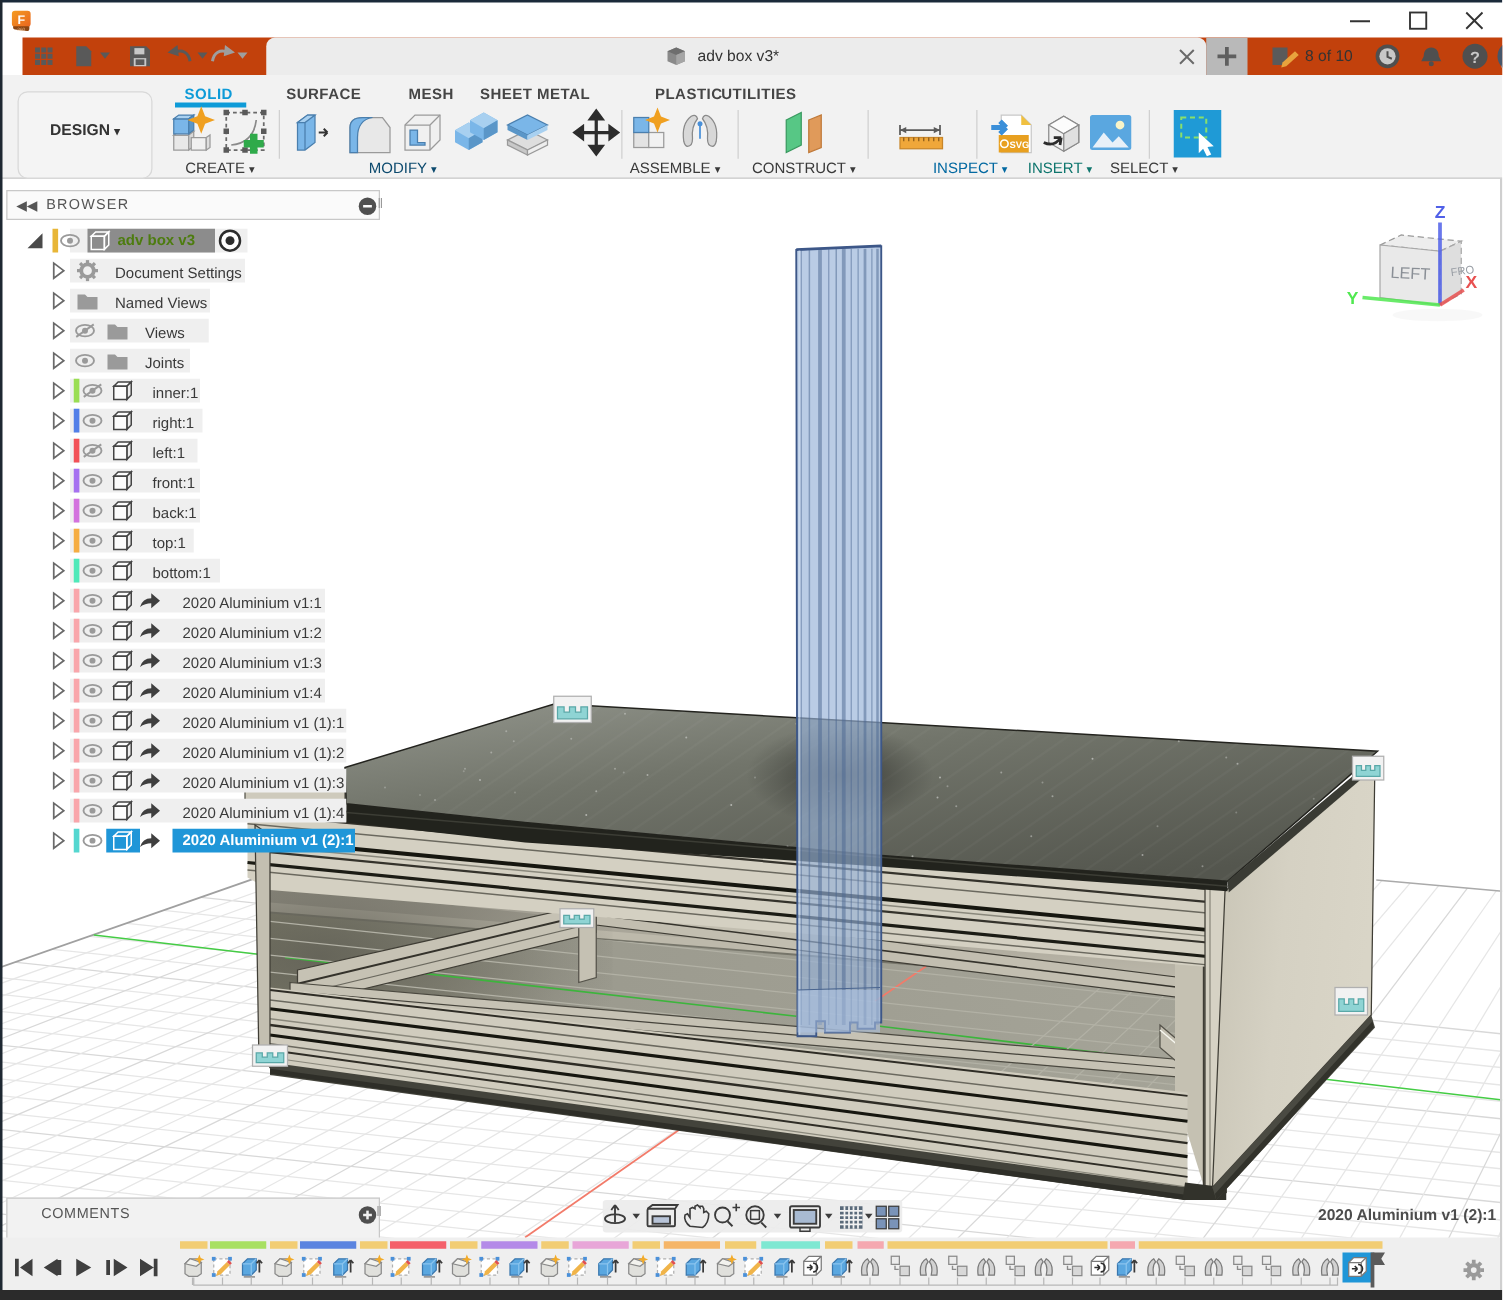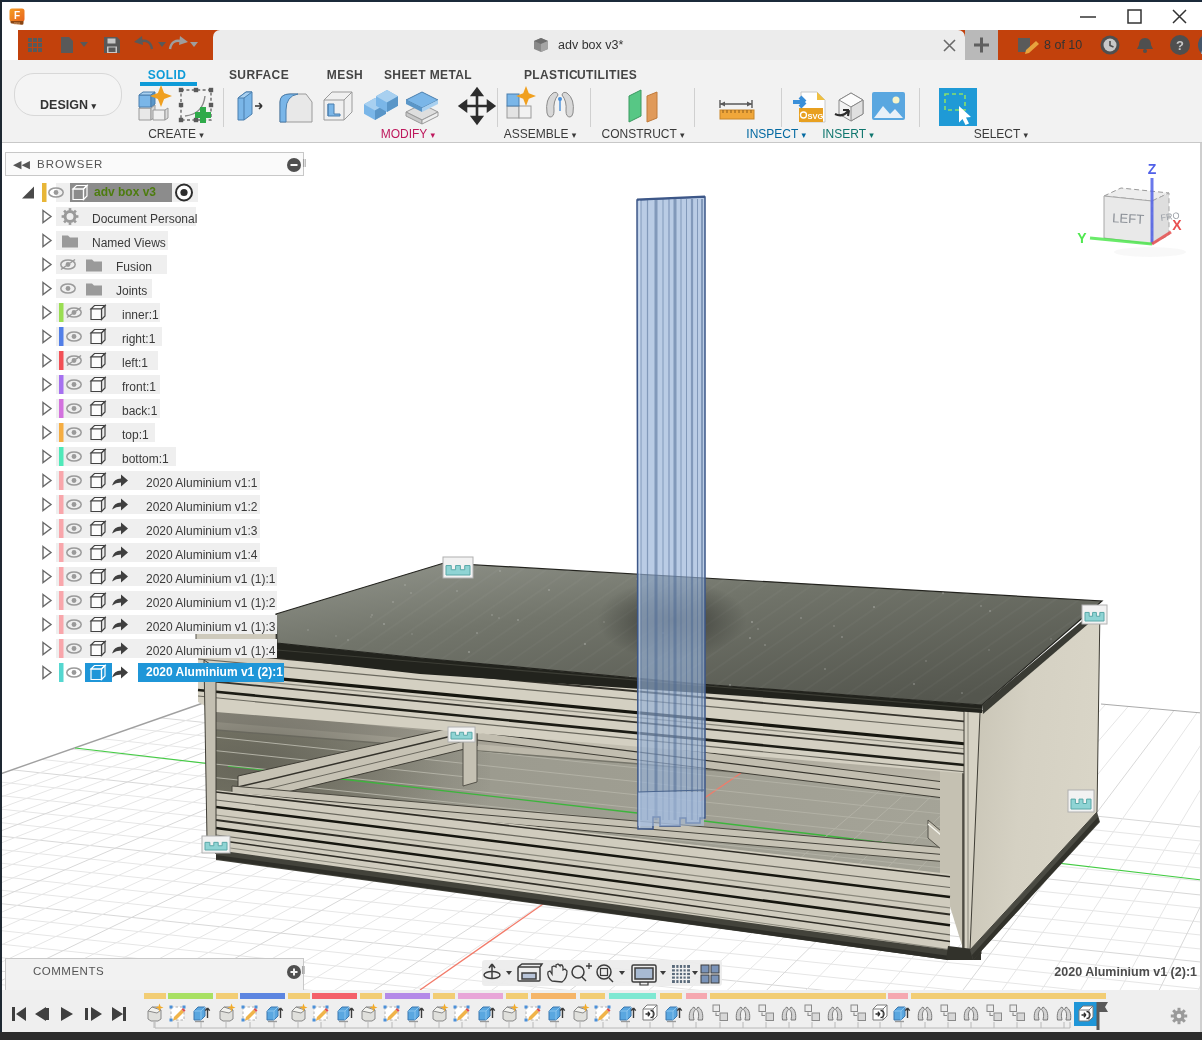--- a/index.html
+++ b/index.html
@@ -450,35 +450,35 @@
         <circle cx="1127" cy="21" r="2" fill="#4f4f4f"></circle>
   <circle cx="1162" cy="15" r="10" fill="#4f4f4f"></circle>
         <text x="1162" y="20" font-size="13" font-weight="bold" fill="#c8c8c8" text-anchor="middle">?</text>
   <circle cx="1192" cy="15" r="12" fill="#46566a"></circle>
         <circle cx="1192" cy="11" r="4.5" fill="#9fb0bd"></circle>
         <path d="M1183 24 c1 -6 4 -8 9 -8 s8 2 9 8 z" fill="#9fb0bd"></path>
  </svg>
 </div>
 
 <div class="abs" style="left:0;top:60px;width:1202px;height:83px;background:#f2f2f2;border-bottom:1px solid #c8c8c8">
-      <div class="abs" style="left:14px;top:13px;width:108px;height:43px;border:1px solid #d8d8d8;border-radius:20px;background:#f4f4f4;text-align:center;line-height:59px"><span style="font-size:12.5px;font-weight:bold;color:#333">DESIGN <span style="font-size:9px">▾</span></span></div>
+      <div class="abs" style="left:14px;top:13px;width:108px;height:70px;border:1px solid #d8d8d8;border-radius:8px;background:#f4f4f4;text-align:center;line-height:59px"><span style="font-size:12.5px;font-weight:bold;color:#333">DESIGN <span style="font-size:9px">▾</span></span></div>
       <div class="abs" style="left:97px;top:8px;width:140px;text-align:center;font-size:12px;font-weight:bold;color:#0e9bd8;letter-spacing:.4px">SOLID</div>
       <div class="abs" style="left:189px;top:8px;width:140px;text-align:center;font-size:12px;font-weight:bold;color:#454545;letter-spacing:.4px">SURFACE</div>
       <div class="abs" style="left:275px;top:8px;width:140px;text-align:center;font-size:12px;font-weight:bold;color:#454545;letter-spacing:.4px">MESH</div>
       <div class="abs" style="left:358px;top:8px;width:140px;text-align:center;font-size:12px;font-weight:bold;color:#454545;letter-spacing:.4px">SHEET METAL</div>
       <div class="abs" style="left:481px;top:8px;width:140px;text-align:center;font-size:12px;font-weight:bold;color:#454545;letter-spacing:.4px">PLASTIC</div>
       <div class="abs" style="left:577px;top:8px;width:140px;text-align:left;font-size:12px;font-weight:bold;color:#454545;letter-spacing:.4px">UTILITIES</div>
       <div class="abs" style="left:140px;top:22px;width:57px;height:3.5px;background:#0e9bd8"></div>
       <div class="abs" style="left:106px;top:67px;width:140px;text-align:center;font-size:12px;color:#3a3a3a">CREATE <span style="font-size:9px">▾</span></div>
-      <div class="abs" style="left:295px;top:67px;width:140px;text-align:right;font-size:12px;color:#be185d">MODIFY <span style="font-size:9px">▾</span></div>
+      <div class="abs" style="left:295px;top:67px;width:140px;text-align:left;font-size:12px;color:#0c4a6e">MODIFY <span style="font-size:9px">▾</span></div>
       <div class="abs" style="left:470px;top:67px;width:140px;text-align:center;font-size:12px;color:#3a3a3a">ASSEMBLE <span style="font-size:9px">▾</span></div>
       <div class="abs" style="left:573px;top:67px;width:140px;text-align:center;font-size:12px;color:#3a3a3a">CONSTRUCT <span style="font-size:9px">▾</span></div>
       <div class="abs" style="left:666px;top:67px;width:140px;text-align:right;font-size:12px;color:#0369a1">INSPECT <span style="font-size:9px">▾</span></div>
       <div class="abs" style="left:778px;top:67px;width:140px;text-align:center;font-size:12px;color:#0f766e">INSERT <span style="font-size:9px">▾</span></div>
-      <div class="abs" style="left:888px;top:67px;width:140px;text-align:right;font-size:12px;color:#3a3a3a">SELECT <span style="font-size:9px">▾</span></div>
+      <div class="abs" style="left:888px;top:67px;width:140px;text-align:left;font-size:12px;color:#3a3a3a">SELECT <span style="font-size:9px">▾</span></div>
       <div class="abs" style="left:223px;top:28px;width:1px;height:39px;background:#d0d0d0"></div>
       <div class="abs" style="left:497px;top:28px;width:1px;height:39px;background:#d0d0d0"></div>
       <div class="abs" style="left:590px;top:28px;width:1px;height:39px;background:#d0d0d0"></div>
       <div class="abs" style="left:694px;top:28px;width:1px;height:39px;background:#d0d0d0"></div>
       <div class="abs" style="left:781px;top:28px;width:1px;height:39px;background:#d0d0d0"></div>
       <div class="abs" style="left:919px;top:28px;width:1px;height:39px;background:#d0d0d0"></div>
       <svg class="abs" style="left:0;top:0" width="1202" height="83" viewBox="0 0 1202 83">
         <g transform="translate(137,34)">
           <path d="M2 14 h12 v12 h-12 z" fill="#e8e8e8" stroke="#9a9a9a"></path>
           <path d="M2 14 l4 -3 h12 l-4 3 z" fill="#f8f8f8" stroke="#9a9a9a"></path>
@@ -596,25 +596,25 @@
       <svg class="abs" style="left:280px;top:4px" width="18" height="16">
         <circle cx="8" cy="8" r="7" fill="#4f4f4f"></circle>
         <rect x="4.5" y="7" width="7" height="2" fill="#fafafa"></rect>
       </svg>
       <span class="abs" style="left:296px;top:4px;color:#999;font-size:11px">‖</span>
     </div>
     <div class="abs" style="left:56px;top:183px;width:142px;height:19px;background:#efefef"></div>
     <div class="abs" style="left:70px;top:183px;width:102px;height:19px;background:#8c8c8c"></div>
     <div class="abs" style="left:94px;top:185px;font-size:12px;font-weight:bold;color:#4d7c0f">adv box v3</div>
     <div class="abs" style="left:56px;top:207px;width:140px;height:19px;background:#efefef"></div>
-    <div class="abs" style="left:92px;top:209px;" class2="lbl"><span class="lbl">Document Personal</span></div>
+    <div class="abs" style="left:92px;top:209px;" class2="lbl"><span class="lbl">Document Settings</span></div>
     <div class="abs" style="left:56px;top:231px;width:112px;height:19px;background:#efefef"></div>
     <div class="abs" style="left:92px;top:233px;" class2="lbl"><span class="lbl">Named Views</span></div>
     <div class="abs" style="left:56px;top:255px;width:111px;height:19px;background:#efefef"></div>
-    <div class="abs" style="left:116px;top:257px"><span class="lbl">Fusion</span></div>
+    <div class="abs" style="left:116px;top:257px"><span class="lbl">Views</span></div>
     <div class="abs" style="left:56px;top:279px;width:96px;height:19px;background:#efefef"></div>
     <div class="abs" style="left:116px;top:281px"><span class="lbl">Joints</span></div>
     <div class="abs" style="left:56px;top:303px;width:104px;height:19px;background:#efefef"></div>
     <div class="abs" style="left:122px;top:305px"><span class="lbl">inner:1</span></div>
     <div class="abs" style="left:56px;top:327px;width:106px;height:19px;background:#efefef"></div>
     <div class="abs" style="left:122px;top:329px"><span class="lbl">right:1</span></div>
     <div class="abs" style="left:56px;top:351px;width:102px;height:19px;background:#efefef"></div>
     <div class="abs" style="left:122px;top:353px"><span class="lbl">left:1</span></div>
     <div class="abs" style="left:56px;top:375px;width:104px;height:19px;background:#efefef"></div>
     <div class="abs" style="left:122px;top:377px"><span class="lbl">front:1</span></div>

